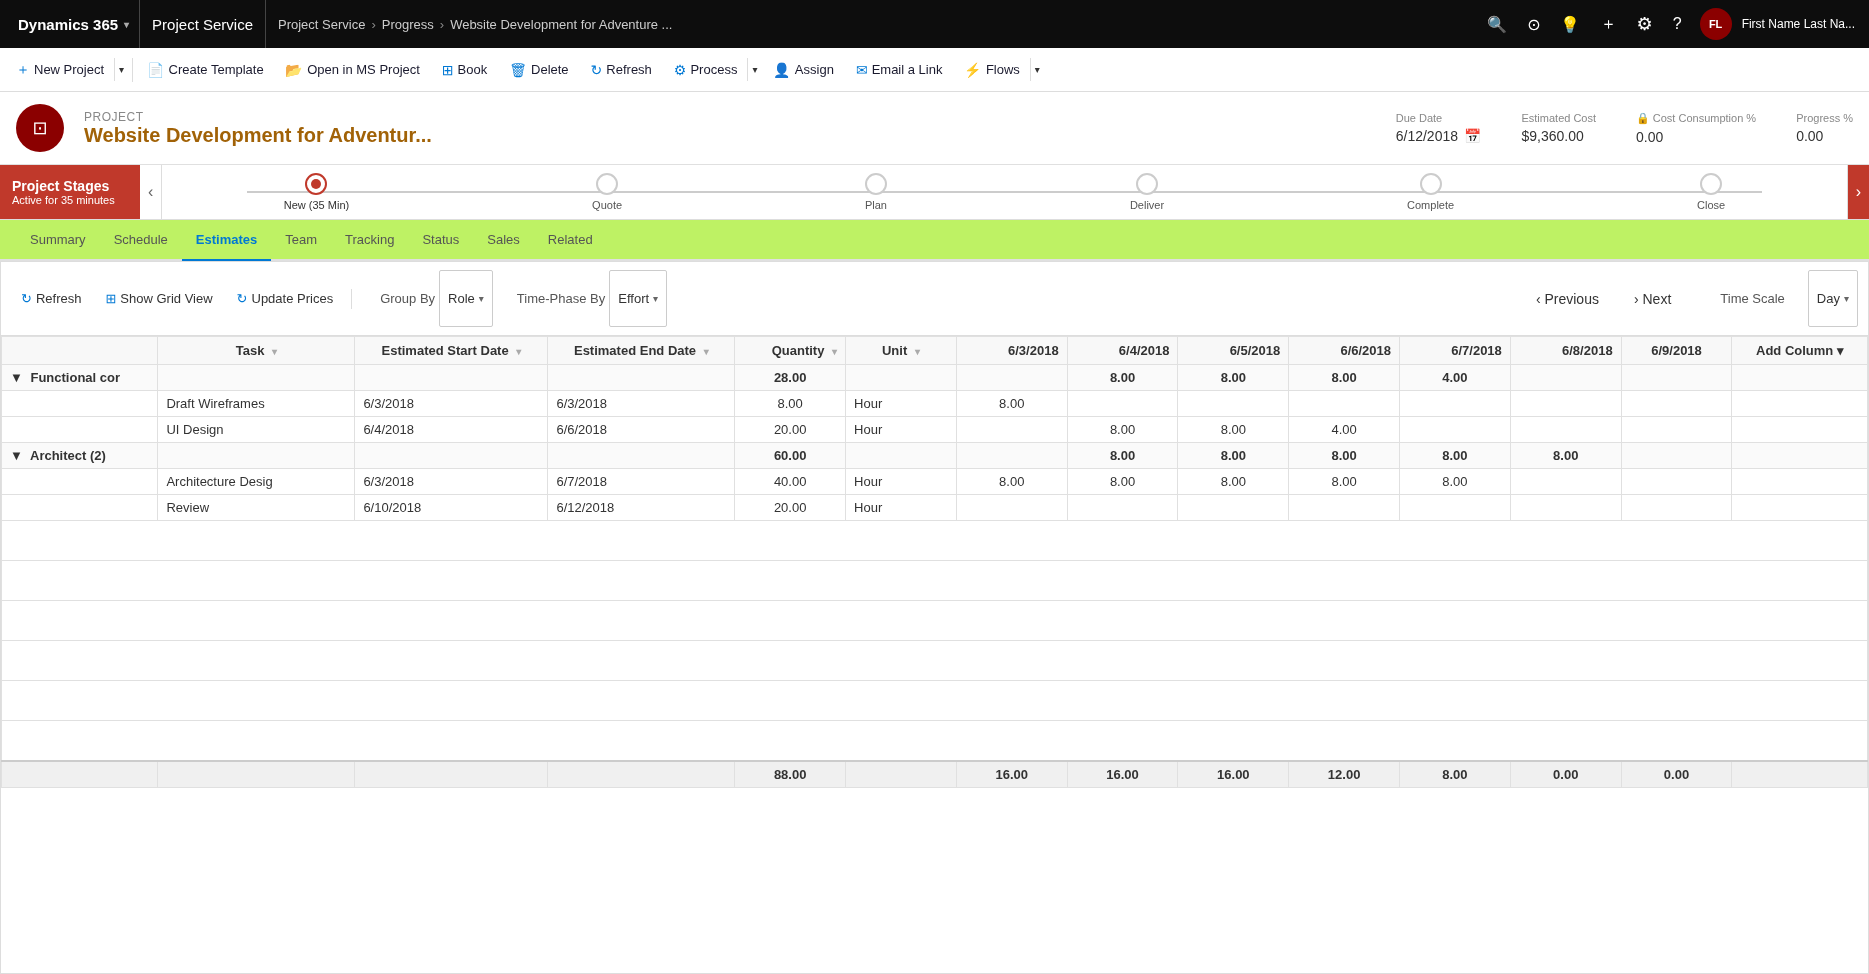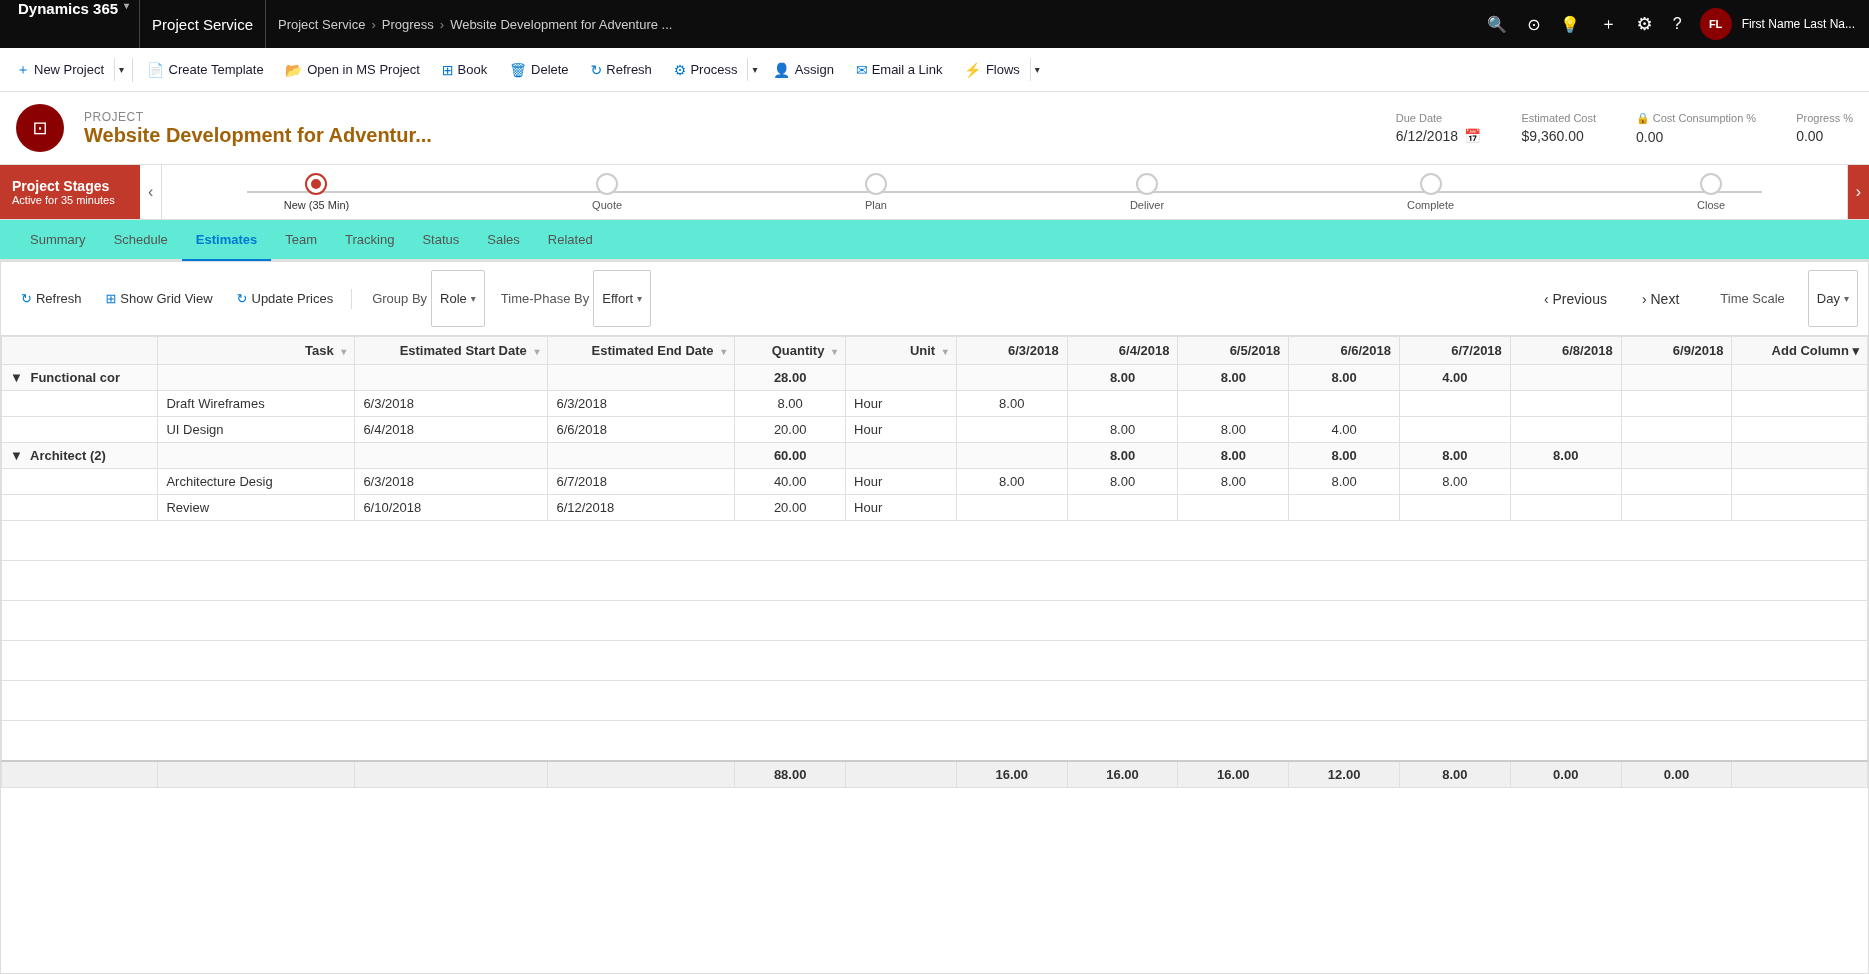--- a/index.html
+++ b/index.html
@@ -10,20 +10,21 @@
       background: #1a1a2e;
       background: #0d0d0d;
       height: 48px;
       display: flex;
       align-items: center;
       padding: 0 8px;
       color: #fff;
     }
     .top-nav-brand {
       display: flex;
+      align-items: center;
       gap: 6px;
       font-size: 15px;
       font-weight: 600;
       color: #fff;
       padding: 0 10px;
       border-right: 1px solid #444;
       height: 100%;
     }
     .top-nav-brand .chevron { font-size: 10px; color: #aaa; }
     .top-nav-module {
@@ -211,21 +212,21 @@
       content: '';
       width: 10px; height: 10px;
       border-radius: 50%;
       background: #c0392b;
     }
     .stage-step .step-label { font-size: 11px; color: #555; white-space: nowrap; }
     .stage-step.active .step-label { font-size: 11px; color: #333; }
 
     
     .tabs-bar {
-      background: #5eead4;
+      background: #bef264;
       display: flex;
       align-items: center;
       padding: 0 16px;
       border-bottom: 2px solid #e0e0e0;
       gap: 0;
     }
     .tab-item {
       padding: 12px 14px;
       cursor: pointer;
       font-size: 13px;
@@ -249,21 +250,21 @@
       padding: 5px 10px;
       background: none;
       border: none;
       cursor: pointer;
       font-size: 13px;
       color: #333;
       border-radius: 2px;
     }
     .est-btn .icon { color: #0078d4; font-size: 13px; }
     .est-divider { width: 1px; height: 20px; background: #ddd; margin: 0 4px; }
-    .est-label { font-size: 13px; color: #555; margin-left: 12px; }
+    .est-label { font-size: 13px; color: #555; margin-left: 20px; }
     .est-select {
       display: flex; align-items: center; gap: 4px;
       border: 1px solid #ccc;
       border-radius: 2px;
       padding: 20px 8px;
       background: #fff;
       cursor: pointer;
       font-size: 13px;
     }
     .est-select .arrow { font-size: 10px; color: #666; }
@@ -281,21 +282,21 @@
     .grid-table {
       width: 100%;
       border-collapse: collapse;
       font-size: 13px;
       min-width: 1400px;
     }
     .grid-table th {
       background: #f8f8f8;
       border: 1px solid #e0e0e0;
       padding: 6px 8px;
-      text-align: right;
+      text-align: center;
       font-weight: 600;
       color: #333;
       white-space: nowrap;
     }
     .grid-table th .sort-arrow { color: #aaa; font-size: 10px; margin-left: 4px; }
     .grid-table td {
       border: 1px solid #e0e0e0;
       padding: 5px 8px;
       color: #333;
       white-space: nowrap;

